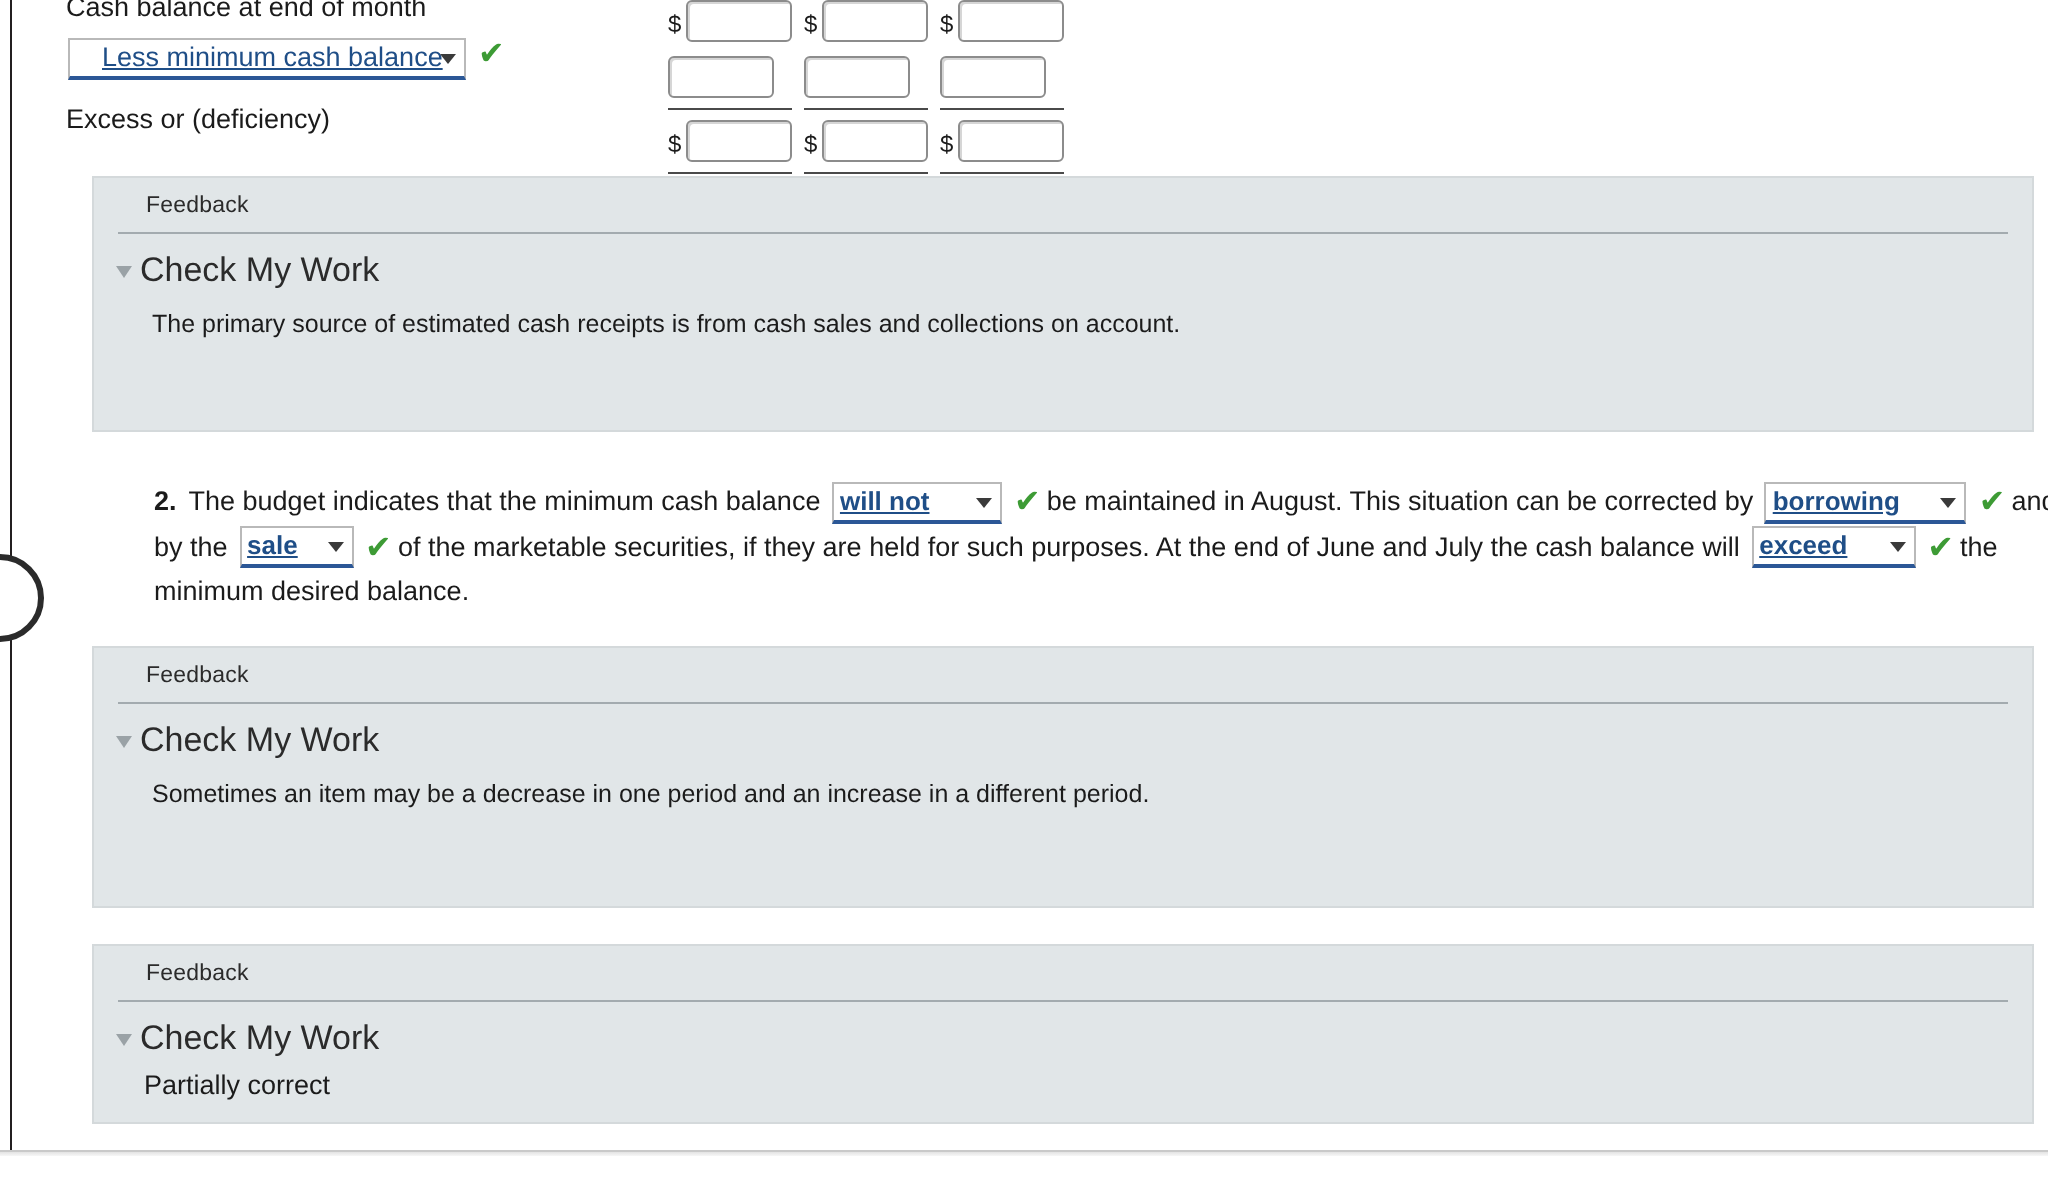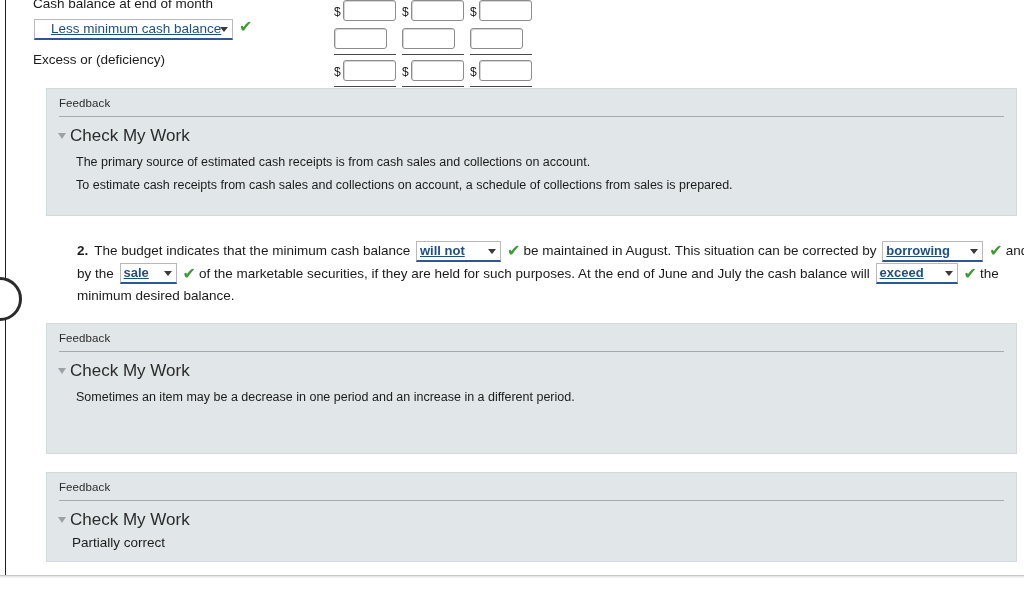--- a/index.html
+++ b/index.html
@@ -134,21 +134,21 @@
 
   
   .feedback {
     position: absolute;
     background: #e1e6e8;
     border: 1px solid #d4d9db;
   }
   .fb-title {
     font-size: 11.5px;
     color: #2b2b2b;
-    padding: 8px 0 0 12px;
+    padding: 8px 0 0 26px;
     letter-spacing: 0.1px;
   }
   .fb-divider {
     margin: 7px 12px 0 12px;
     height: 1px;
     background: #a3abaf;
   }
   .cmw {
     padding: 8px 0 0 11px;
     font-size: 17px;
@@ -279,21 +279,20 @@
     <div class="dblline" style="top:91px;"></div>
   </div>
 
   <div class="feedback" id="feedback-1">
     <div class="fb-title">Feedback</div>
     <div class="fb-divider"></div>
     <div class="cmw">
       <span class="tri"></span><span class="cmw-label">Check My Work</span>
     </div>
     <div class="fb-line">The primary source of estimated cash receipts is from cash sales and collections on account.</div>
-    <div class="fb-line">To estimate cash receipts from cash sales and collections on account, a schedule of collections from sales is prepared.</div>
   </div>
 
   <div id="q2">
     <span class="qnum">2.</span><span>The budget indicates that the minimum cash balance</span>
     <span class="ddl bold" id="ddl-willnot"><span>will not</span><span class="arw"></span></span><span class="chk">✔</span><span>be maintained in August. This situation can be corrected by</span>
     <span class="ddl bold" id="ddl-borrow"><span>borrowing</span><span class="arw"></span></span><span class="chk">✔</span><span>and/or by the</span>
     <span class="ddl bold" id="ddl-sale"><span>sale</span><span class="arw"></span></span><span class="chk">✔</span><span>of the marketable securities, if they are held for such purposes. At the end of June and July the cash balance will</span>
     <span class="ddl bold" id="ddl-exceed"><span>exceed</span><span class="arw"></span></span><span class="chk">✔</span><span>the minimum desired balance.</span>
   </div>
 

